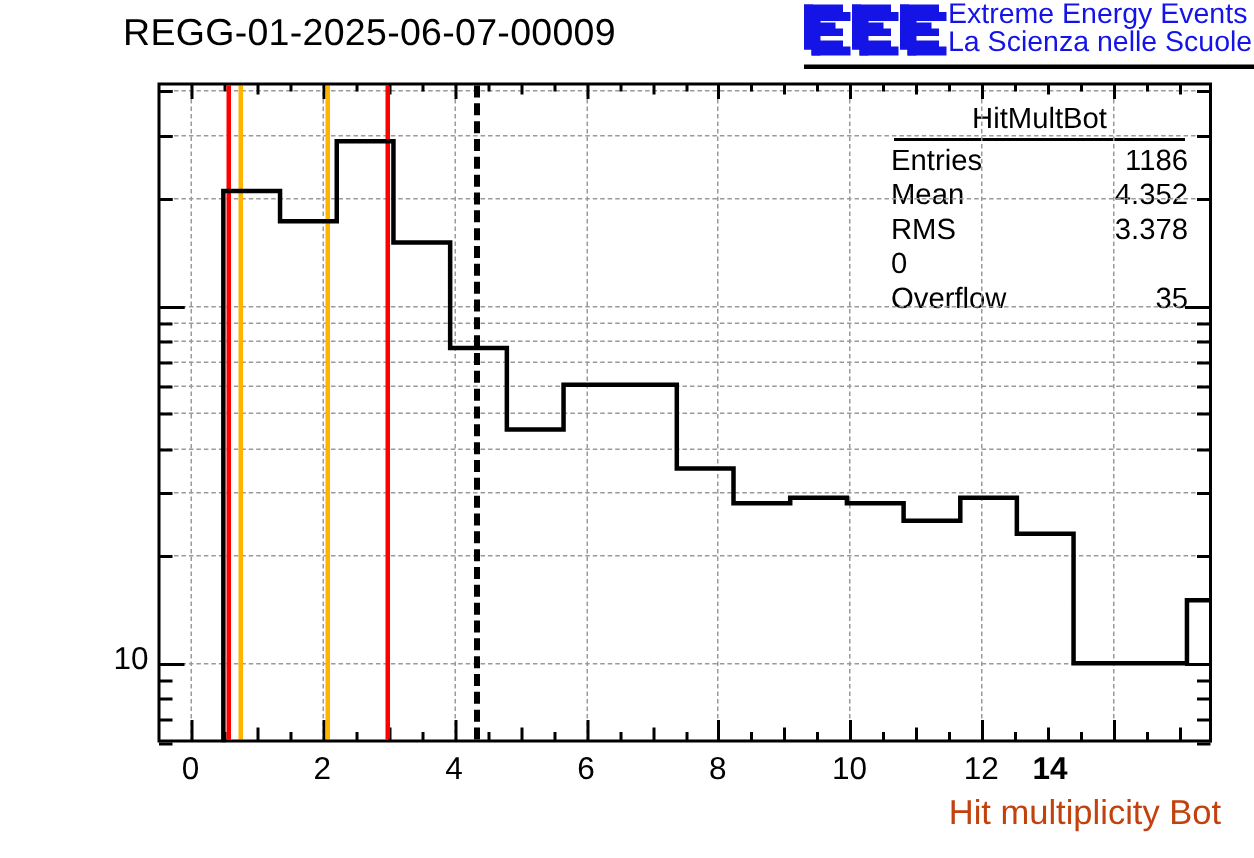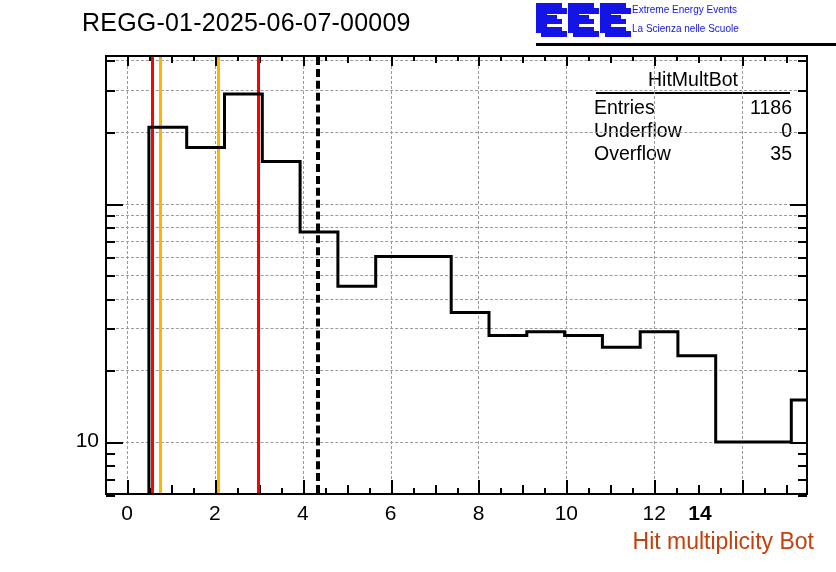--- a/index.html
+++ b/index.html
@@ -7,21 +7,21 @@
   #root{position:relative;width:836px;height:572px;background:#fff;}
 
   
   .title{position:absolute;left:82px;top:8px;font-size:25px;color:#000;letter-spacing:.2px;white-space:nowrap;}
 
   .logo{position:absolute;left:536px;top:2px;width:296px;height:40px;}
   .logo-eee{position:absolute;left:0px;top:1px;width:92px;height:34px;}
   .logo-eee .ltr{position:absolute;top:0;width:26px;height:32px;font-size:0;}
   .logo-eee .ltr i{position:absolute;display:block;background:#1414e6;}
   .logo-eee .sh{position:absolute;display:block;background:#9a9a9a;}
-  .logo-text{position:absolute;left:96px;top:-1px;color:#1414e6;font-size:10px;line-height:18.5px;white-space:nowrap;}
+  .logo-text{position:absolute;left:96px;top:-1px;color:#1414e6;font-size:19px;line-height:18.5px;white-space:nowrap;}
   .logo-rule{position:absolute;left:0px;top:41px;width:300px;height:3px;background:#000;}
 
   
   .frame{position:absolute;left:105px;top:55px;width:703px;height:440px;border:2px solid #000;box-sizing:border-box;background:#fff;}
   .gridv,.gridh{position:absolute;background:transparent;}
   .gridv{width:0;border-left:1px dashed #9a9a9a;}
   .gridh{height:0;border-top:1px dashed #9a9a9a;}
 
   .tick{position:absolute;background:#000;}
 
@@ -99,21 +99,28 @@
 
   <div class="stats">
     <div class="sttl">HitMultBot</div>
     <div class="srule"></div>
     <div id="stats-rows">
         <div class="row">
           <span class="k">Entries</span>
           <span class="v">1186</span>
         </div>
         <div class="row">
-          <span class="k">Underflow</span>
+          <span class="k">Mean</span>
+          <span class="v">4.352</span>
+        </div>
+        <div class="row">
+          <span class="k">RMS</span>
+          <span class="v">3.378</span>
+        </div>
+        <div class="row">
           <span class="v">0</span>
         </div>
         <div class="row">
           <span class="k">Overflow</span>
           <span class="v">35</span>
         </div>
       </div>
   </div>
 
 <div class="gridv" style="left:126.96875px;top:56px;height:438px;"></div>

